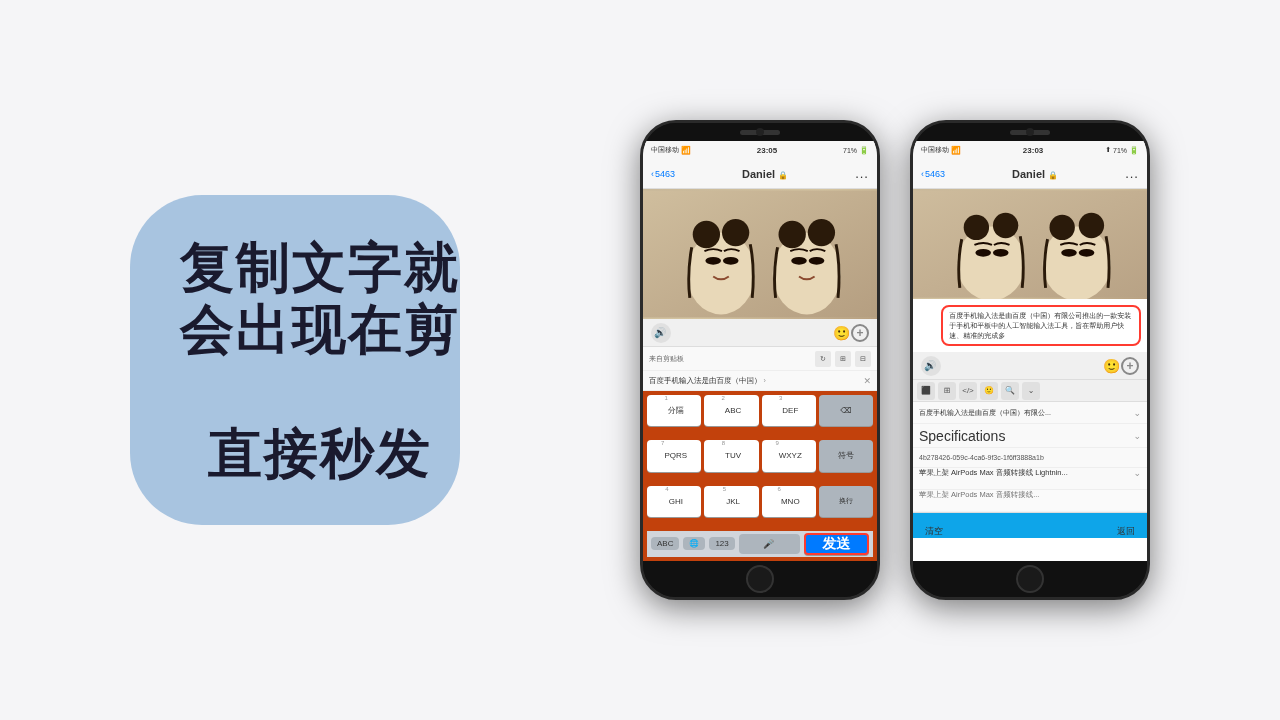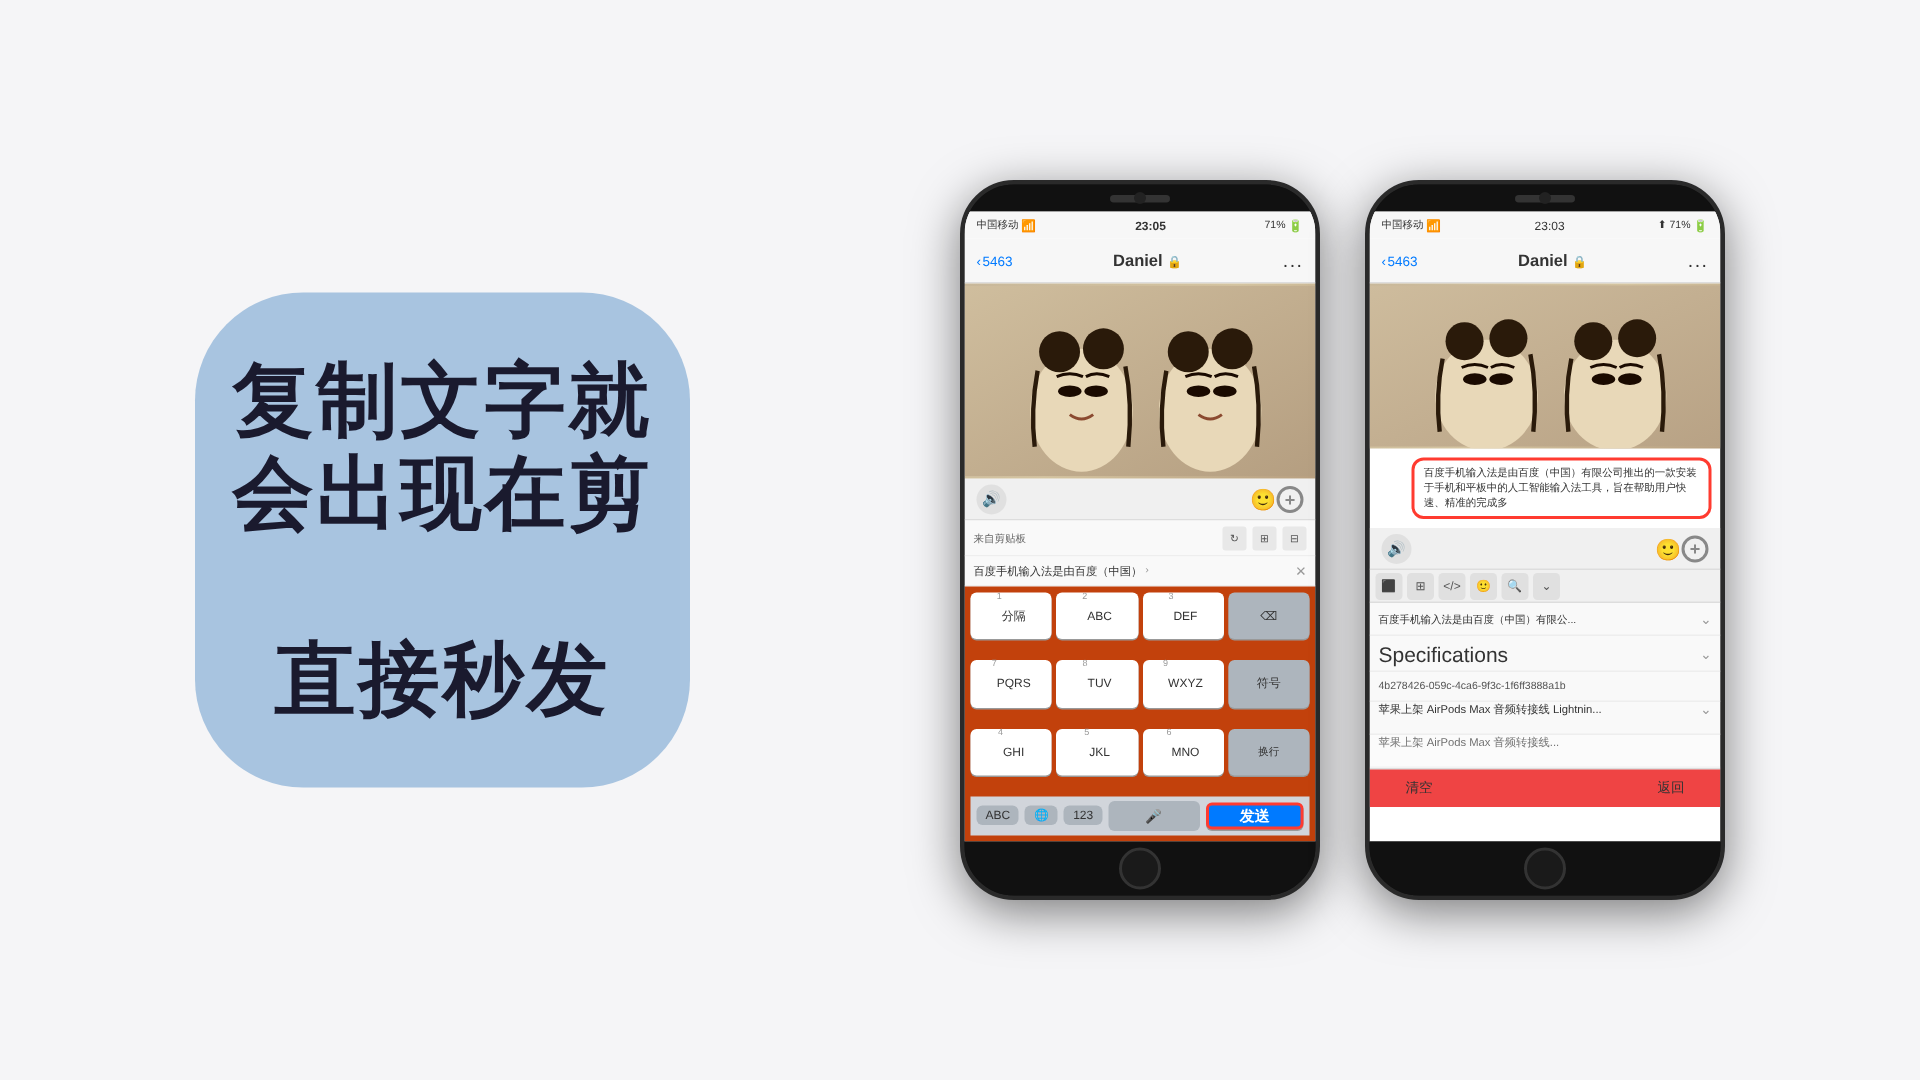--- a/index.html
+++ b/index.html
@@ -25,21 +25,21 @@
     }
 
     
     .app-icon {
       width: 330px;
       height: 330px;
       background: #a8c4e0;
       border-radius: 72px;
       display: flex;
       align-items: center;
-      justify-content: center;
+      justify-content: flex-end;
       flex-shrink: 0;
     }
 
     .app-icon-text {
       font-size: 54px;
       font-weight: 900;
       color: #1a1a2e;
       text-align: center;
       line-height: 1.15;
       letter-spacing: 2px;
@@ -319,21 +319,21 @@
 
     .key-dark {
       background: #adb5bd;
       color: #333;
     }
 
     .key-send {
       background: #007aff;
       color: #fff;
       border: 2px solid #ff3b30;
-      font-size: 10px;
+      font-size: 14px;
       font-weight: 700;
       flex: 2;
     }
 
     .key-delete {
       background: #adb5bd;
     }
 
     .key-return {
       background: #adb5bd;
@@ -493,26 +493,26 @@
     }
 
     .list-row-chevron {
       font-size: 9px;
       color: #999;
     }
 
     
     .action-bar {
       height: 26px;
-      background: #ef4444;
+      background: #0ea5e9;
       border-top: 1px solid #ddd;
       display: flex;
-      align-items: center;
+      align-items: flex-end;
       justify-content: space-between;
-      padding: 0 24px;
+      padding: 0 12px;
       flex-shrink: 0;
     }
 
     .action-clear {
       font-size: 9px;
       color: #333;
     }
 
     .action-return {
       font-size: 9px;
@@ -710,21 +710,21 @@
         <div class="phone-camera"></div>
       </div>
 
       <div class="phone-screen">
 
         <div class="status-bar">
           <div class="status-bar-left">
             <span style="font-size:7px;">中国移动</span>
             <span style="font-size:8px;">📶</span>
           </div>
-          <div style="font-size:8px;font-weight:400;">23:03</div>
+          <div style="font-size:8px;font-weight:700;">23:03</div>
           <div class="status-bar-right">
             <span style="font-size:7px;">⬆</span>
             <span style="font-size:7px;">71%</span>
             <span style="font-size:8px;">🔋</span>
           </div>
         </div>
 
         <div class="nav-bar">
           <div class="nav-back">
             <span>‹</span>

